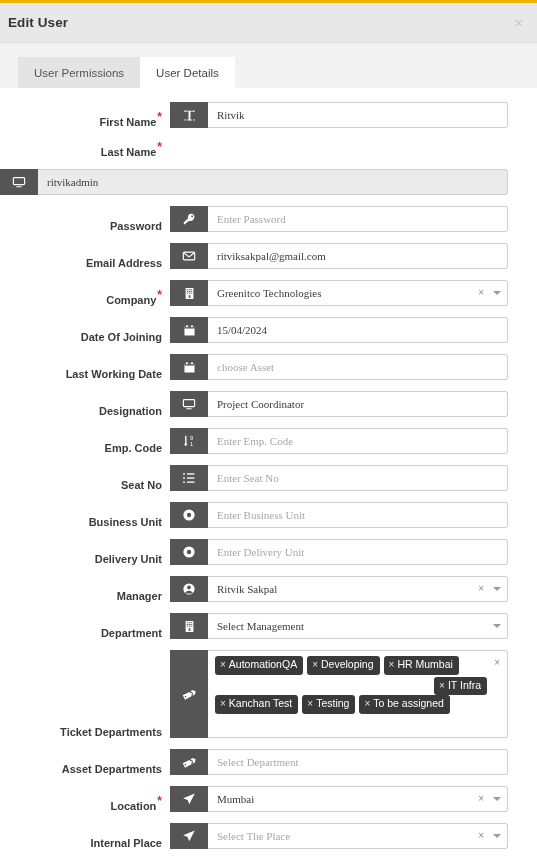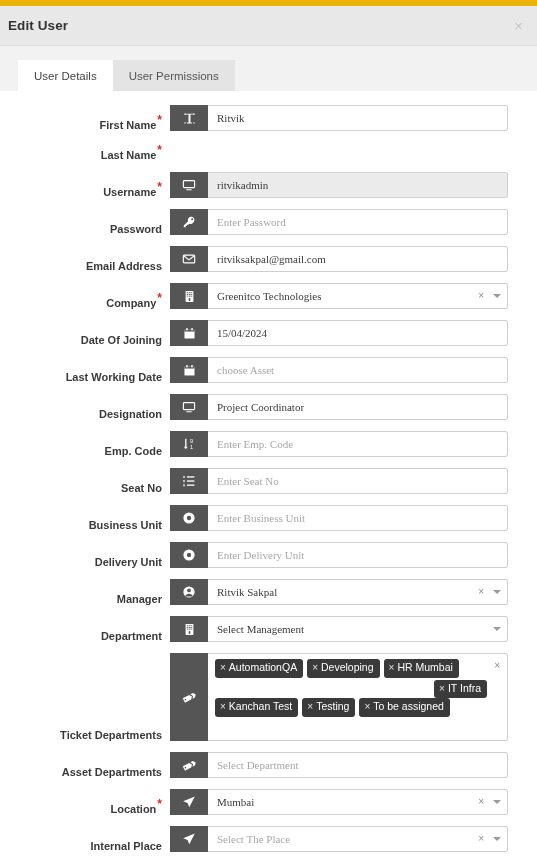--- a/index.html
+++ b/index.html
@@ -7,21 +7,21 @@
     margin: 0; padding: 0;
     width: 537px; height: 862px;
     background: #ffffff;
     font-family: "Liberation Sans", sans-serif;
     overflow: hidden;
   }
   .modal {
     position: relative;
     width: 537px; height: 862px;
     background: #fde047;
-    border-top: 6px solid #eab308;
+    border-top: 3px solid #eab308;
     display: flex; flex-direction: column;
   }
   
   .modal-header {
     height: 40px;
     background: #e8e8e8;
     border-bottom: 1px solid #dcdcdc;
     display: flex; align-items: center;
     padding: 0 10px 0 8px;
     flex: none;
@@ -164,22 +164,22 @@
 
 <div class="modal">
 
   <div class="modal-header">
     <div class="modal-title">Edit User</div>
     <div class="close-btn">×</div>
   </div>
 
   <div class="tab-zone">
     <div class="tabs">
+      <div class="tab inactive">User Permissions</div>
       <div class="tab active">User Details</div>
-      <div class="tab inactive">User Permissions</div>
     </div>
   </div>
 
   <div class="modal-body">
     <div id="rows">
         <div class="form-row">
           <div class="lbl">First Name<span class="req">*</span></div>
           <div class="ctrl">
             <span class="addon">
               <svg width="13" height="13" viewBox="0 0 16 16" fill="#fff">
@@ -189,21 +189,20 @@
             </span>
             <div class="field">
               <span class="val">Ritvik</span>
             </div>
           </div>
         </div>
         <div class="form-row">
           <div class="lbl">Last Name<span class="req">*</span></div>
         </div>
         <div class="form-row">
-          <div class="lbl">Username<span class="req">*</span></div>
           <div class="ctrl">
             <span class="addon">
               <svg width="14" height="14" viewBox="0 0 16 16" fill="none" stroke="#fff" stroke-width="1.3">
                 <rect x="1.6" y="3" width="12.8" height="8" rx="1"></rect>
                 <path d="M5.5 13.4h5" stroke-linecap="round"></path>
               </svg>
             </span>
             <div class="field disabled">
               <span class="val">ritvikadmin</span>
             </div>

